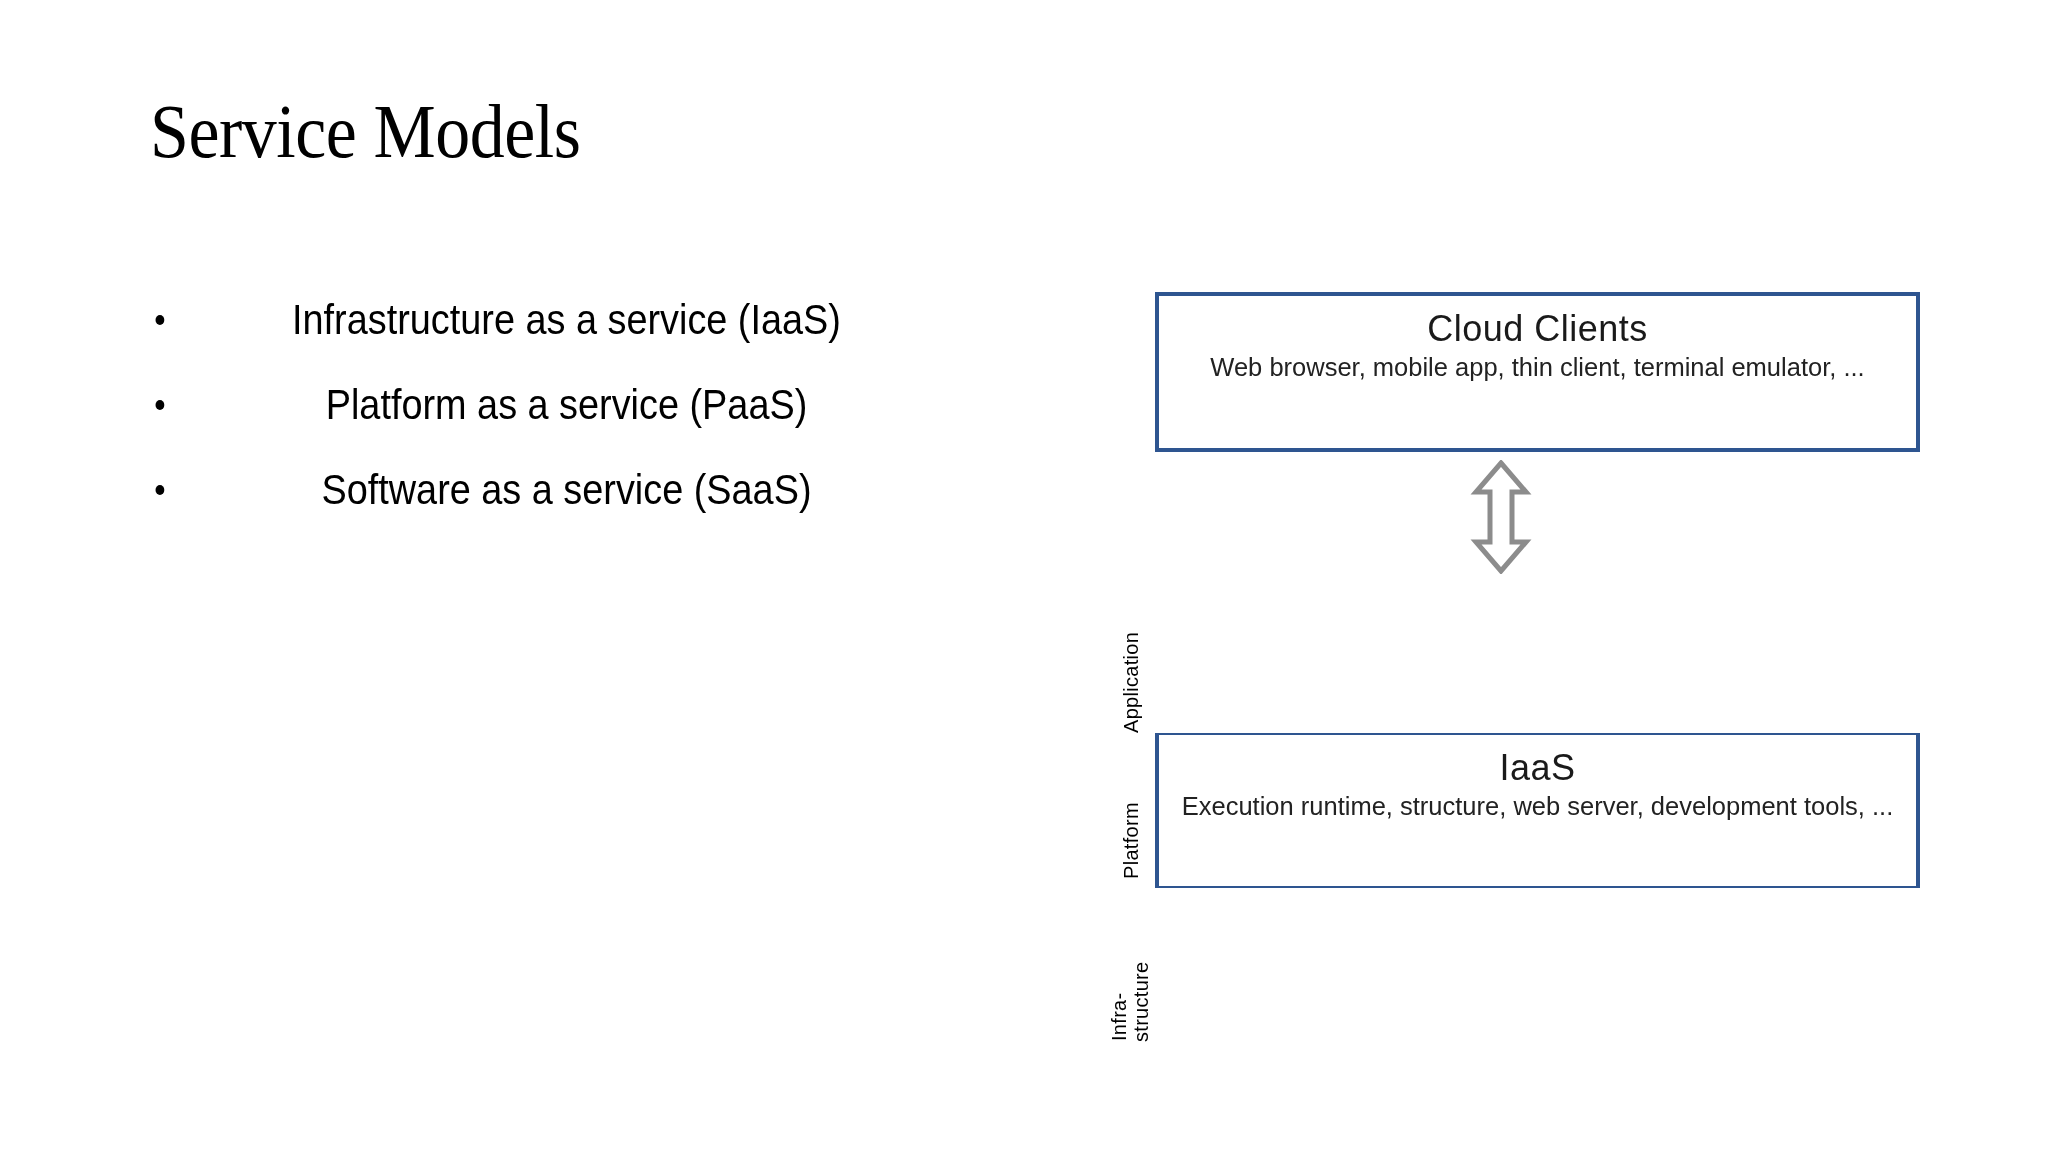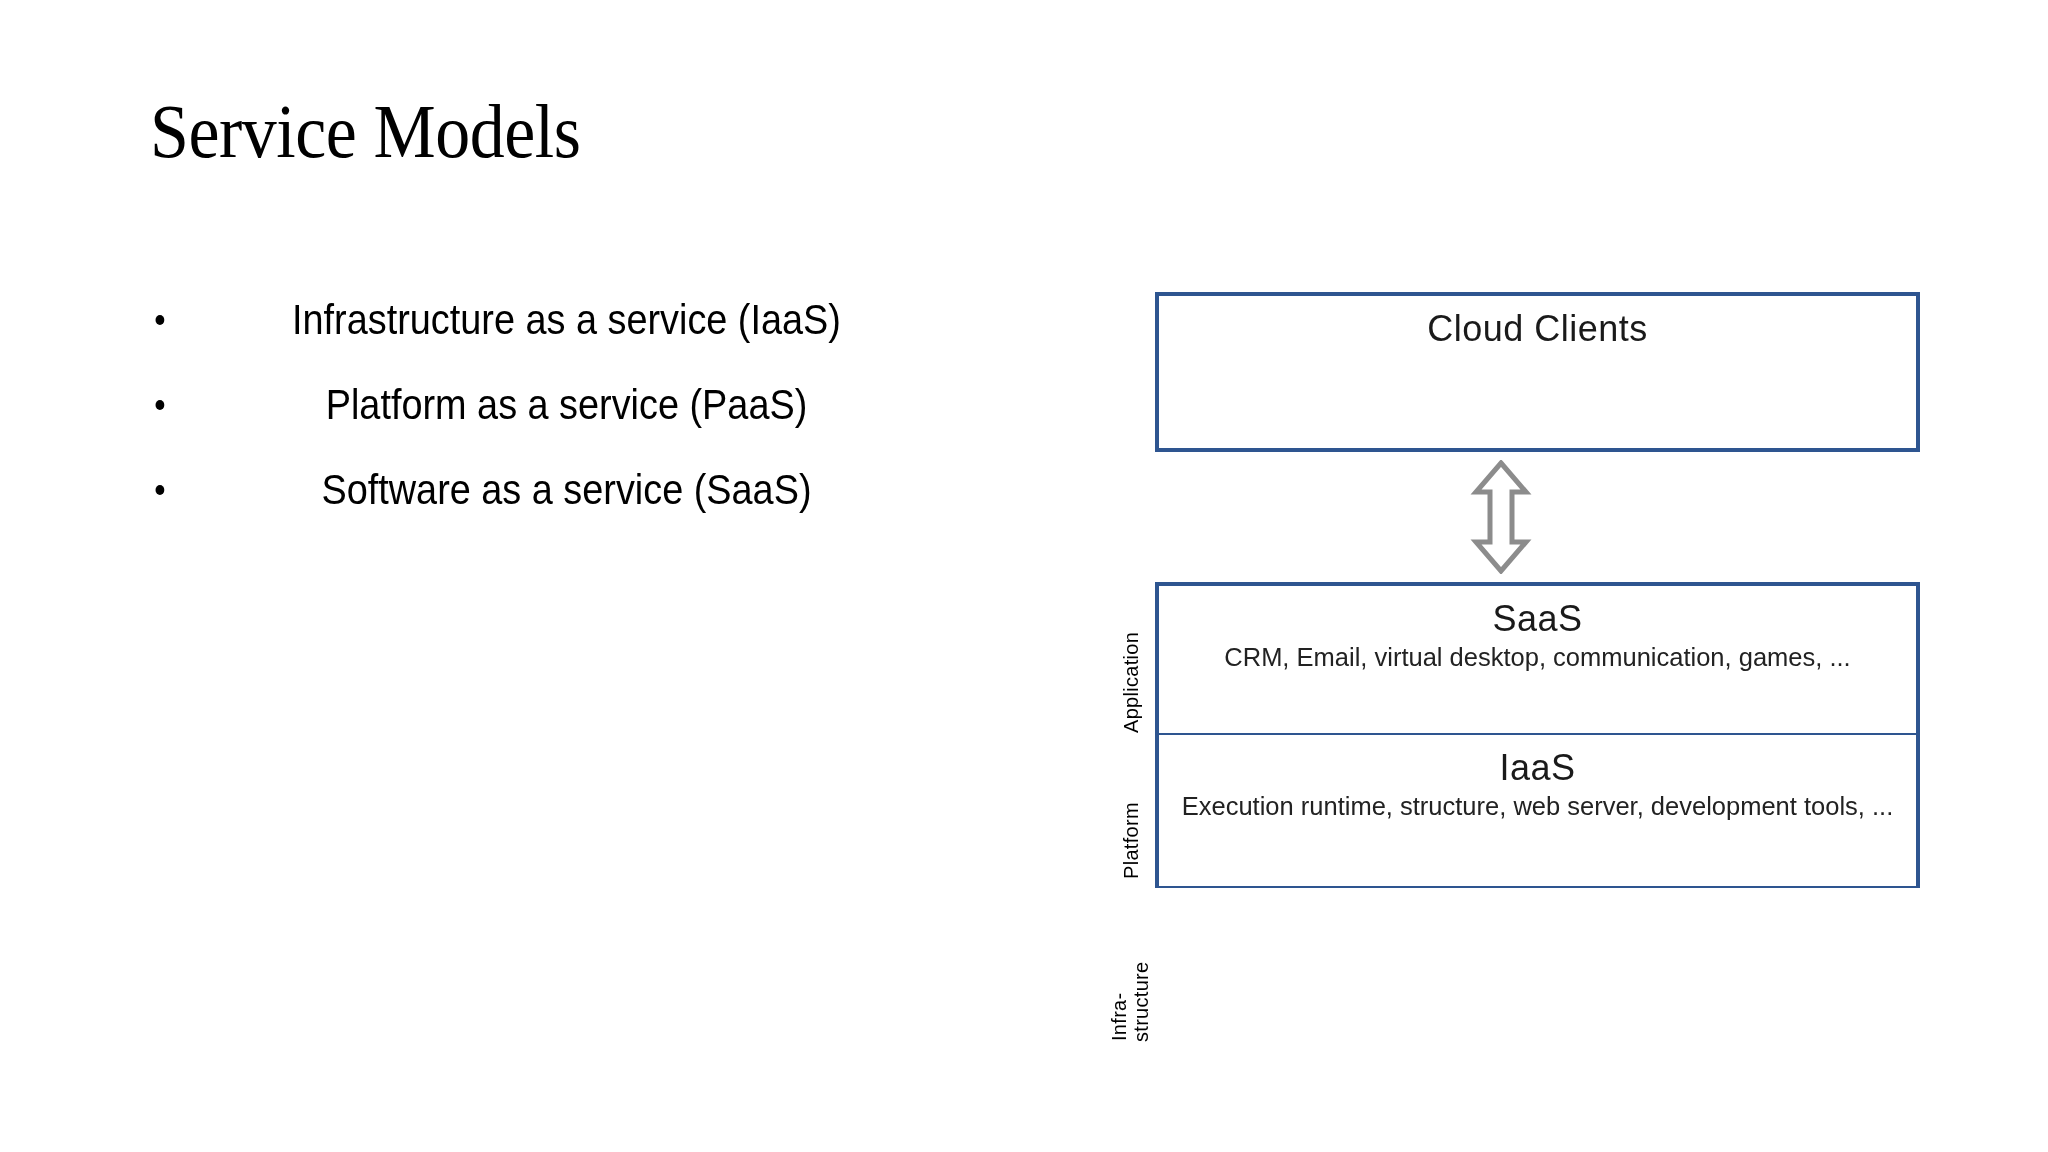--- a/index.html
+++ b/index.html
@@ -167,32 +167,29 @@
     <li class="bullet-item">
       <span class="bullet-dot"></span>
       <span>Software as a service (SaaS)</span>
     </li>
   </ul>
 
   <div class="diagram">
 
     <div class="dg-box" id="box-clients">
       <div class="dg-title">Cloud Clients</div>
+      <div class="dg-desc">Web browser, mobile app, thin client, terminal emulator, ...</div>
     </div>
 
     <div class="dg-arrow">
       <svg width="62" height="114" viewBox="0 0 62 114" xmlns="http://www.w3.org/2000/svg">
         <polygon points="31,3 56,32 42,32 42,82 56,82 31,111 6,82 20,82 20,32 6,32" fill="#FFFFFF" stroke="#8C8C8C" stroke-width="5" stroke-linejoin="miter"></polygon>
       </svg>
     </div>
 
-    <div class="dg-box" id="box-saas">
-      <div class="dg-title">SaaS</div>
-      <div class="dg-desc">CRM, Email, virtual desktop, communication, games, ...</div>
-    </div>
 
     <div class="dg-box" id="box-paas">
       <div class="dg-title">IaaS</div>
       <div class="dg-desc">Execution runtime, structure, web server, development tools, ...</div>
     </div>
 
 
     <div class="dg-sidelabel" id="label-application">Application</div>
     <div class="dg-sidelabel" id="label-platform">Platform</div>
     <div class="dg-sidelabel" id="label-infra-1">Infra-</div>

